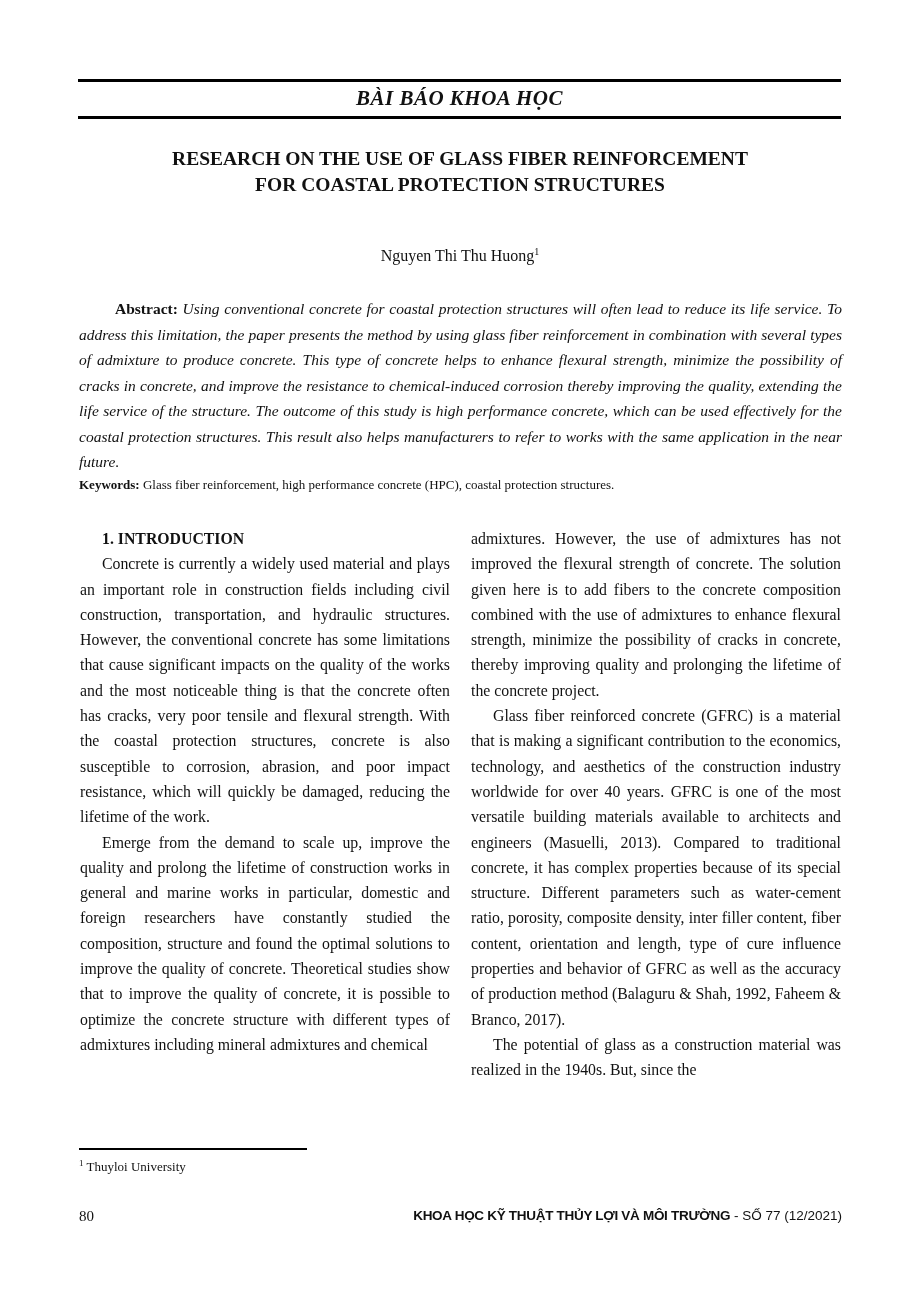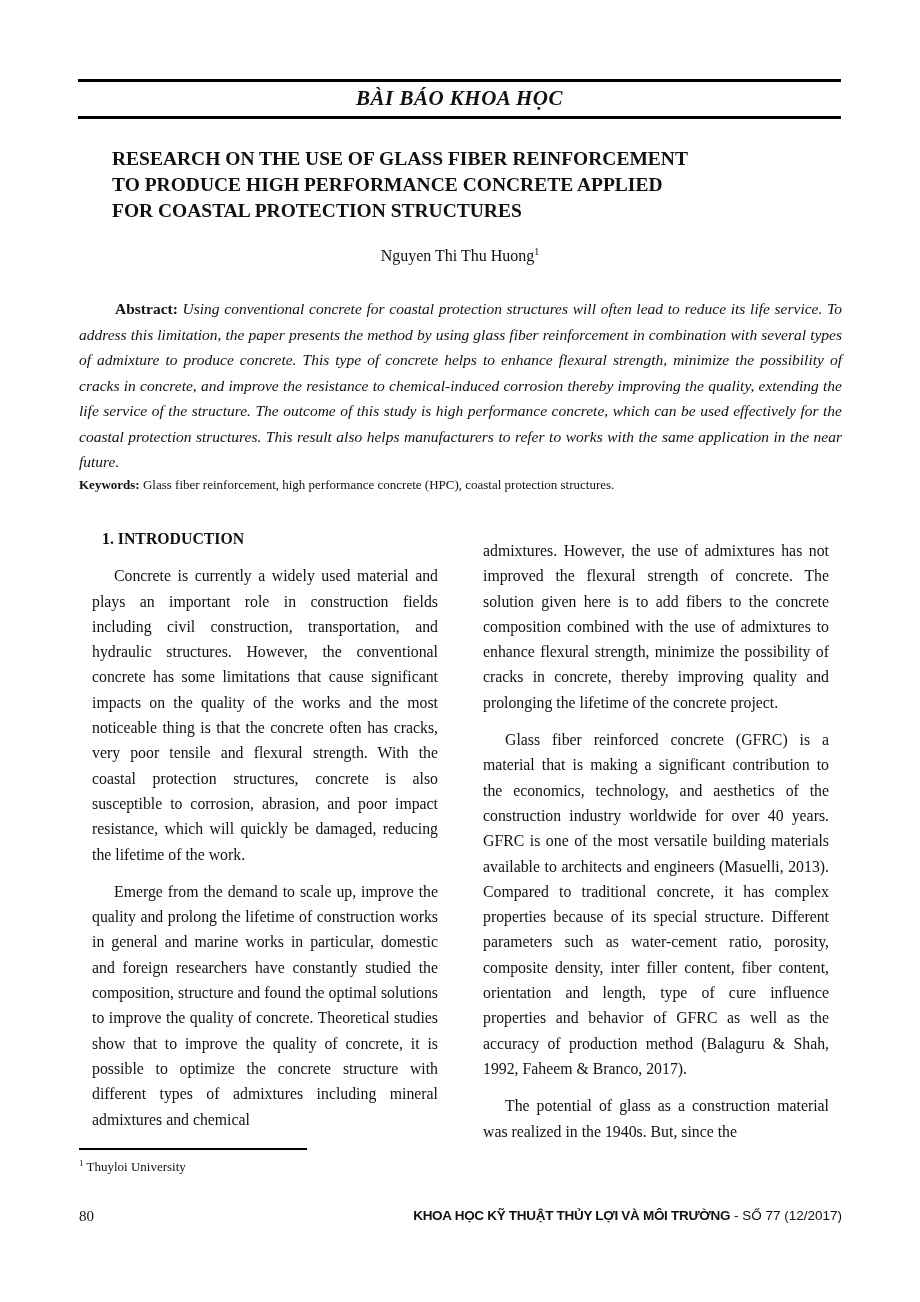--- a/index.html
+++ b/index.html
@@ -1,50 +1,49 @@
 <!DOCTYPE html>
 <html><head>
 <meta charset="utf-8">
 <style>
   html, body { margin: 0; padding: 0; background: #ffffff; }
   body { width: 920px; height: 1302px; position: relative; overflow: hidden; color: #111; font-family: "Liberation Serif", serif; }
   .rule { position: absolute; left: 78px; width: 763px; height: 3px; background: #000; }
   .rule.top { top: 79px; }
   .rule.bottom { top: 116px; }
   .section-label { position: absolute; top: 86px; left: 78px; width: 763px; text-align: center; font-family: "Liberation Serif", serif; font-weight: bold; font-size: 21px; letter-spacing: 0.5px; font-style: italic; }
-  .title { position: absolute; top: 146px; left: 112px; width: 720px; text-align: left; font-weight: bold; font-size: 19.5px; line-height: 26px; }
+  .title { position: absolute; top: 146px; left: 100px; width: 720px; text-align: center; font-weight: bold; font-size: 19.5px; line-height: 26px; }
   .author { position: absolute; top: 246px; left: 100px; width: 720px; text-align: center; font-weight: normal; font-size: 16px; }
   .author sup { font-size: 10px; }
   .abstract { position: absolute; top: 296px; left: 79px; width: 763px; font-size: 15.5px; line-height: 25.5px; text-align: justify; font-style: italic; }
   .abstract .lbl { font-style: normal; font-weight: bold; margin-left: 36px; }
   .keywords { position: absolute; top: 474px; left: 79px; width: 763px; font-size: 13px; line-height: 22px; }
   .keywords .lbl { font-weight: bold; }
   .col { position: absolute; top: 526px; width: 370px; font-size: 15.8px; line-height: 25.3px; text-align: justify; }
   .col.left { left: 80px; }
   .col.right { left: 471px; }
-  .col p { margin: 12px; text-indent: 22px; }
+  .col p { margin: 0; text-indent: 22px; }
   .col h2 { margin: 0; font-size: 15.8px; font-weight: bold; padding-left: 22px; line-height: 25.3px; }
   .footnote-rule { position: absolute; top: 1148px; left: 79px; width: 228px; height: 1.5px; background: #000; }
   .footnote { position: absolute; top: 1158px; left: 79px; font-size: 13px; }
   .footnote sup { font-size: 9px; }
   .page-number { position: absolute; top: 1208px; left: 79px; font-size: 15px; }
   .journal { position: absolute; top: 1208px; right: 78px; font-size: 13.5px; }
   .journal .name { font-family: "Liberation Sans", sans-serif; font-weight: bold; font-stretch: condensed; letter-spacing: -0.3px; }
   .journal .issue { font-family: "Liberation Sans", sans-serif; }
 </style>
 </head>
 <body>
 
 <div class="rule top"></div>
 <div class="section-label">BÀI BÁO KHOA HỌC</div>
 <div class="rule bottom"></div>
 
 <div class="title">
   <div>RESEARCH ON THE USE OF GLASS FIBER REINFORCEMENT</div>
-  <div>TO PRODUCE HIGH PERFORMANCE CONCRETE APPLIED</div>
   <div>FOR COASTAL PROTECTION STRUCTURES</div>
 </div>
 
 <div class="author"><span>Nguyen Thi Thu Huong</span><sup>1</sup></div>
 
 <div class="abstract"><span class="lbl">Abstract:</span><span> Using conventional concrete for coastal protection structures will often lead to reduce its life service. To address this limitation, the paper presents the method by using glass fiber reinforcement in combination with several types of admixture to produce concrete. This type of concrete helps to enhance flexural strength, minimize the possibility of cracks in concrete, and improve the resistance to chemical-induced corrosion thereby improving the quality, extending the life service of the structure. The outcome of this study is high performance concrete, which can be used effectively for the  coastal protection structures. This result also helps manufacturers to refer to works with the same application in the near future.</span></div>
 
 <div class="keywords"><span class="lbl">Keywords:</span><span> Glass fiber reinforcement, high performance concrete (HPC), coastal protection structures.</span></div>
 
 <div class="col left">
@@ -56,13 +55,13 @@
 <div class="col right">
   <p style="text-indent:0">admixtures. However, the use of admixtures has not improved the flexural strength of concrete. The solution given here is to add fibers to the concrete composition combined with the use of admixtures to enhance flexural strength, minimize the possibility of cracks in concrete, thereby improving quality and prolonging the lifetime of the concrete project.</p>
   <p>Glass fiber reinforced concrete (GFRC) is a material that is making a significant contribution to the economics, technology, and aesthetics of the construction industry worldwide for over 40 years. GFRC is one of the most versatile building materials available to architects and engineers (Masuelli, 2013). Compared to traditional concrete, it has complex properties because of its special structure. Different parameters such as water-cement ratio, porosity, composite density, inter filler content, fiber content, orientation and length, type of cure influence properties and behavior of GFRC as well as the accuracy of production method (Balaguru &amp; Shah, 1992, Faheem &amp; Branco, 2017).</p>
   <p>The potential of glass as a construction material was realized in the 1940s. But, since the</p>
 </div>
 
 <div class="footnote-rule"></div>
 <div class="footnote"><sup>1</sup><span> Thuyloi University</span></div>
 
 <div class="page-number">80</div>
-<div class="journal"><span class="name">KHOA HỌC KỸ THUẬT THỦY LỢI VÀ MÔI TRƯỜNG</span><span class="issue"> - SỐ 77 (12/2017)</span></div>
+<div class="journal"><span class="name">KHOA HỌC KỸ THUẬT THỦY LỢI VÀ MÔI TRƯỜNG</span><span class="issue"> - SỐ 77 (12/2021)</span></div>
 
 </body></html>

